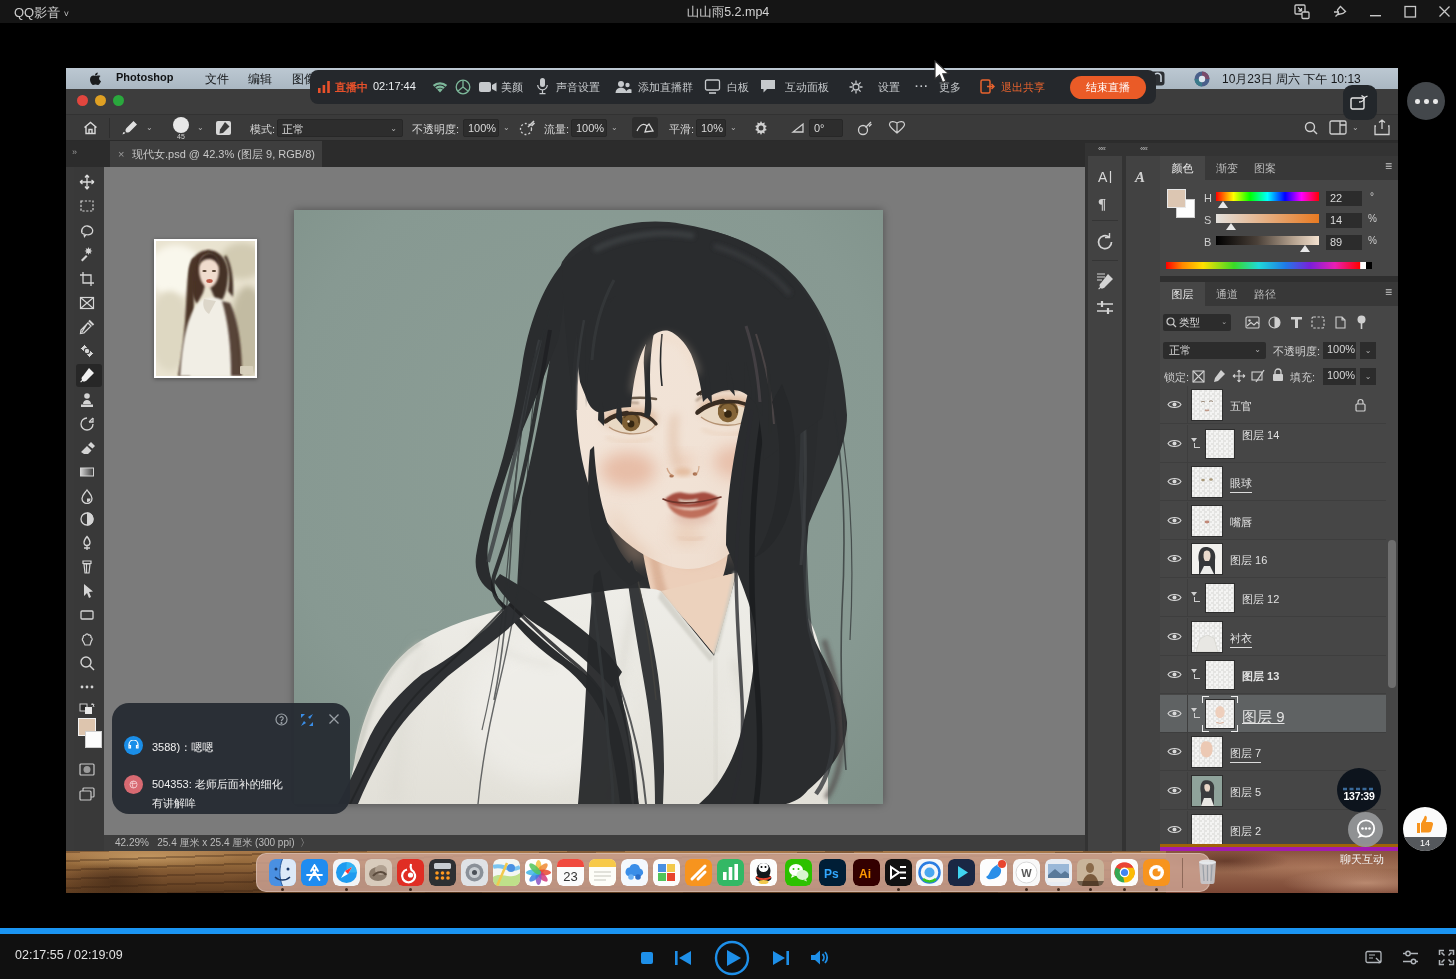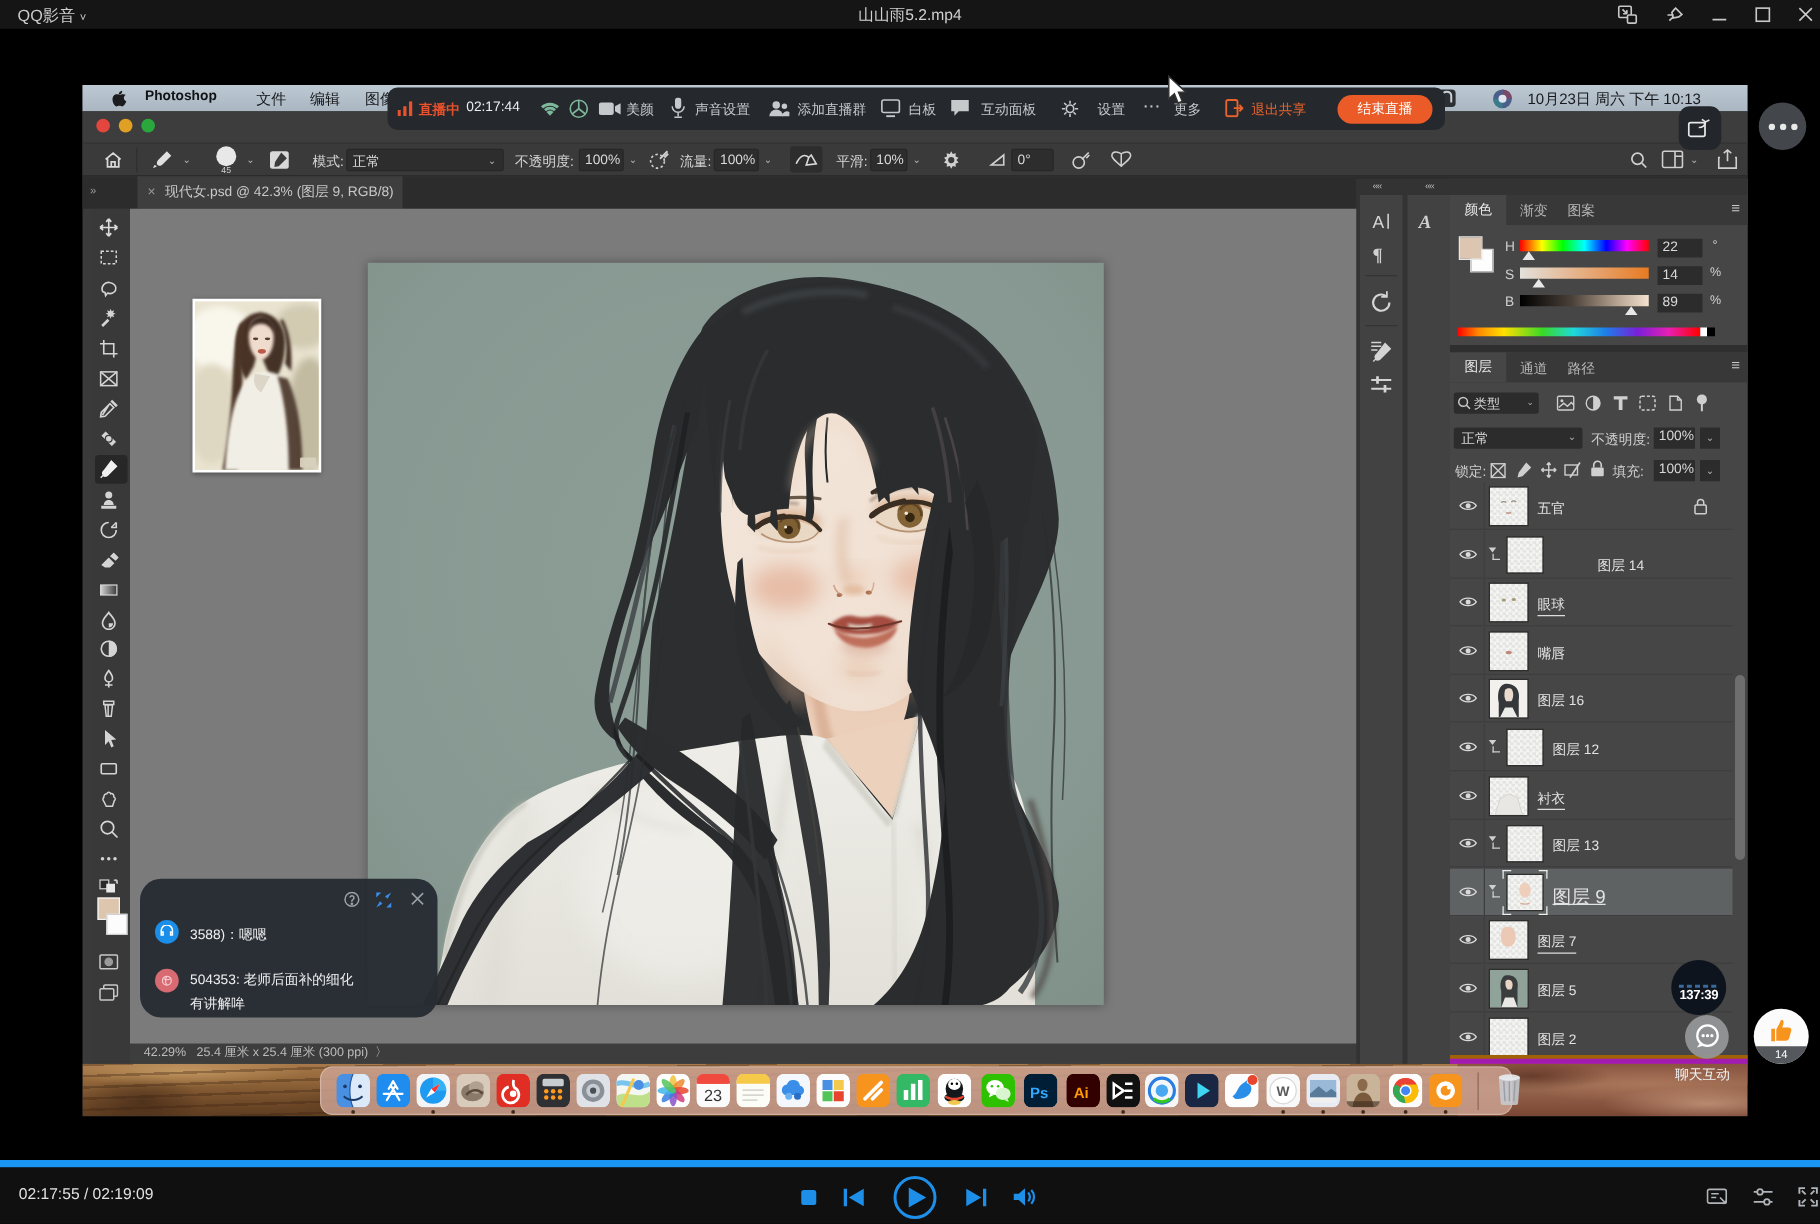--- a/index.html
+++ b/index.html
@@ -622,21 +622,21 @@
       </div>
       <div style="position:absolute;left:0;top:282px;width:226px;height:38px;background:transparent;border-bottom:1px solid #3e3e3e">
       <svg style="position:absolute;left:7px;top:13px" width="15" height="11" viewBox="0 0 15 11" fill="none" stroke="#d8d8d8" stroke-width="1.1">
             <path d="M1 5.5 C3.5 1.5 11.5 1.5 14 5.5 C11.5 9.5 3.5 9.5 1 5.5 Z"></path>
             <circle cx="7.5" cy="5.5" r="2" fill="#d8d8d8" stroke="none"></circle>
           </svg>
       <div style="position:absolute;left:27px;top:0;width:1px;height:100%;background:#3e3e3e"></div>
       <div style="position:absolute;left:34px;top:18px;width:6px;height:5px;border-left:1px solid #cfcfcf;border-bottom:1px solid #cfcfcf"></div>
       <div style="position:absolute;left:31px;top:13px;width:0;height:0;border-left:3.5px solid transparent;border-right:3.5px solid transparent;border-top:4.5px solid #cfcfcf"></div>
       <div style="position:absolute;left:46px;top:5px;width:28px;height:28px;background:#f4f4f3;background-image:conic-gradient(#e4e4e2 0 25%,transparent 0 50%,#e4e4e2 0 75%,transparent 0);background-size:5px 5px;outline:1px solid #2e2e2e;overflow:hidden"></div>
-      <span style="position:absolute;left:82px;top:20px;font-size:11px;color:#e2e2e2;margin-left:36px;">图层 14</span>
+      <span style="position:absolute;left:82px;top:3px;font-size:11px;color:#e2e2e2;">图层 14</span>
       </div>
       <div style="position:absolute;left:0;top:359px;width:226px;height:38px;background:transparent;border-bottom:1px solid #3e3e3e">
       <svg style="position:absolute;left:7px;top:13px" width="15" height="11" viewBox="0 0 15 11" fill="none" stroke="#d8d8d8" stroke-width="1.1">
             <path d="M1 5.5 C3.5 1.5 11.5 1.5 14 5.5 C11.5 9.5 3.5 9.5 1 5.5 Z"></path>
             <circle cx="7.5" cy="5.5" r="2" fill="#d8d8d8" stroke="none"></circle>
           </svg>
       <div style="position:absolute;left:27px;top:0;width:1px;height:100%;background:#3e3e3e"></div>
       <div style="position:absolute;left:32px;top:4px;width:30px;height:30px;background:#f4f4f3;background-image:conic-gradient(#e4e4e2 0 25%,transparent 0 50%,#e4e4e2 0 75%,transparent 0);background-size:5px 5px;outline:1px solid #2e2e2e;overflow:hidden"><svg width="100%" height="100%" viewBox="0 0 30 30">
               <ellipse cx="15" cy="16" rx="2.4" ry="1.4" fill="#c08878"></ellipse>
             </svg></div>
@@ -692,21 +692,21 @@
       </div>
       <div style="position:absolute;left:0;top:513px;width:226px;height:38px;background:transparent;border-bottom:1px solid #3e3e3e">
       <svg style="position:absolute;left:7px;top:13px" width="15" height="11" viewBox="0 0 15 11" fill="none" stroke="#d8d8d8" stroke-width="1.1">
             <path d="M1 5.5 C3.5 1.5 11.5 1.5 14 5.5 C11.5 9.5 3.5 9.5 1 5.5 Z"></path>
             <circle cx="7.5" cy="5.5" r="2" fill="#d8d8d8" stroke="none"></circle>
           </svg>
       <div style="position:absolute;left:27px;top:0;width:1px;height:100%;background:#3e3e3e"></div>
       <div style="position:absolute;left:34px;top:18px;width:6px;height:5px;border-left:1px solid #cfcfcf;border-bottom:1px solid #cfcfcf"></div>
       <div style="position:absolute;left:31px;top:13px;width:0;height:0;border-left:3.5px solid transparent;border-right:3.5px solid transparent;border-top:4.5px solid #cfcfcf"></div>
       <div style="position:absolute;left:46px;top:5px;width:28px;height:28px;background:#f4f4f3;background-image:conic-gradient(#e4e4e2 0 25%,transparent 0 50%,#e4e4e2 0 75%,transparent 0);background-size:5px 5px;outline:1px solid #2e2e2e;overflow:hidden"></div>
-      <span style="position:absolute;left:82px;top:13px;font-size:11px;color:#e2e2e2;">图层 13</span>
+      <span style="position:absolute;left:82px;top:13px;font-size:11px;color:#e2e2e2;font-weight:bold;">图层 13</span>
       </div>
       <div style="position:absolute;left:0;top:552px;width:226px;height:38px;background:#5f6263;border-bottom:1px solid #3e3e3e">
       <svg style="position:absolute;left:7px;top:13px" width="15" height="11" viewBox="0 0 15 11" fill="none" stroke="#d8d8d8" stroke-width="1.1">
             <path d="M1 5.5 C3.5 1.5 11.5 1.5 14 5.5 C11.5 9.5 3.5 9.5 1 5.5 Z"></path>
             <circle cx="7.5" cy="5.5" r="2" fill="#d8d8d8" stroke="none"></circle>
           </svg>
       <div style="position:absolute;left:27px;top:0;width:1px;height:100%;background:#3e3e3e"></div>
       <div style="position:absolute;left:34px;top:18px;width:6px;height:5px;border-left:1px solid #cfcfcf;border-bottom:1px solid #cfcfcf"></div>
       <div style="position:absolute;left:31px;top:13px;width:0;height:0;border-left:3.5px solid transparent;border-right:3.5px solid transparent;border-top:4.5px solid #cfcfcf"></div>
       <div style="position:absolute;left:46px;top:5px;width:28px;height:28px;background:#f4f4f3;background-image:conic-gradient(#e4e4e2 0 25%,transparent 0 50%,#e4e4e2 0 75%,transparent 0);background-size:5px 5px;outline:1px solid #2e2e2e;overflow:hidden"><svg width="100%" height="100%" viewBox="0 0 30 30">

